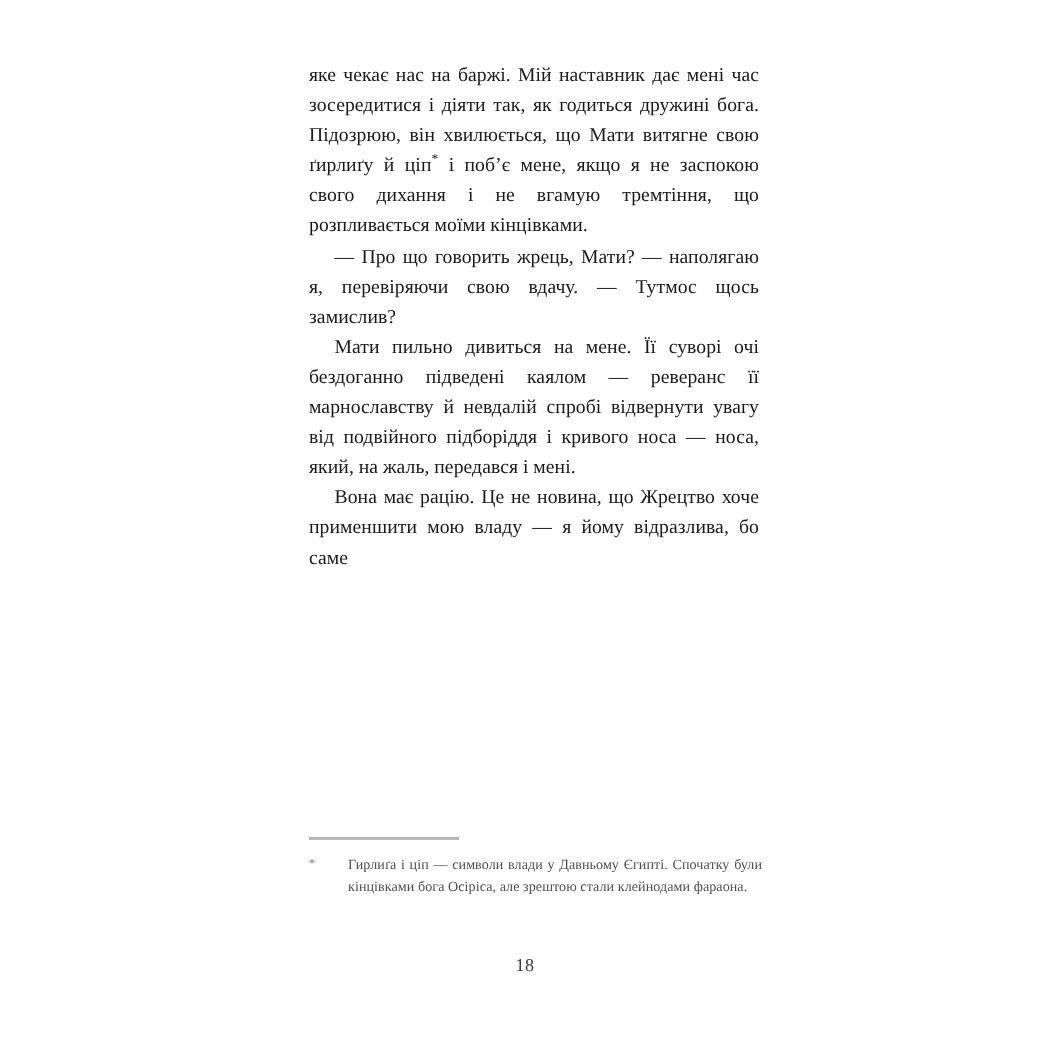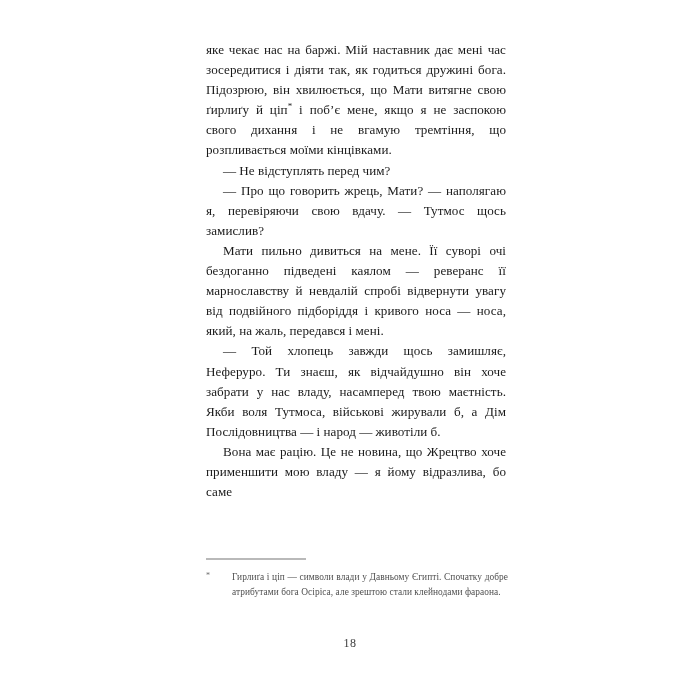--- a/index.html
+++ b/index.html
@@ -96,35 +96,33 @@
 
 <div class="page">
 
   <div class="text-block">
 
     <p class="body-par no-indent"><span>яке чекає нас на баржі. Мій наставник дає мені час зосередитися і діяти так, як годиться дружині бога. Підозрюю, він хвилюється, що Мати витягне свою ґирлиґу й ціп</span><span class="fn-ref">*</span><span> і поб’є мене, якщо я не заспокою свого дихання і не вгамую тремтіння, що розпливається моїми кінцівками.</span></p>
 
 
 
 
-    <p class="body-par">— Не відступлять перед чим?</p>
 
     <p class="body-par">— Про що говорить жрець, Мати? — наполягаю я, перевіряючи свою вдачу. — Тутмос щось замислив?</p>
 
     <p class="body-par">Мати пильно дивиться на мене. Її суворі очі бездоганно підведені каялом — реверанс її марнославству й невдалій спробі відвернути увагу від подвійного підборіддя і кривого носа — носа, який, на жаль, передався і мені.</p>
 
-    <p class="body-par">— Той хлопець завжди щось замишляє, Неферуро. Ти знаєш, як відчайдушно він хоче забрати у нас владу, насамперед твою маєтність. Якби воля Тутмоса, військові жирували б, а Дім Послідовництва — і народ — животіли б.</p>
 
     <p class="body-par">Вона має рацію. Це не новина, що Жрецтво хоче применшити мою владу — я йому відразлива, бо саме</p>
 
   </div>
 
   <div class="footnote-area">
     <div class="fn-rule"></div>
     <div class="fn-body">
       <span class="fn-marker">*</span>
-      <p class="fn-text">Гирлиґа і ціп — символи влади у Давньому Єгипті. Спочатку добре атрибутами бога Осіріса, але зрештою стали клейнодами фараона.</p>
+      <p class="fn-text">Гирлиґа і ціп — символи влади у Давньому Єгипті. Спочатку були кінцівками бога Осіріса, але зрештою стали клейнодами фараона.</p>
     </div>
   </div>
 
   <div class="page-number">18</div>
 
 </div>
 
 </body></html>

